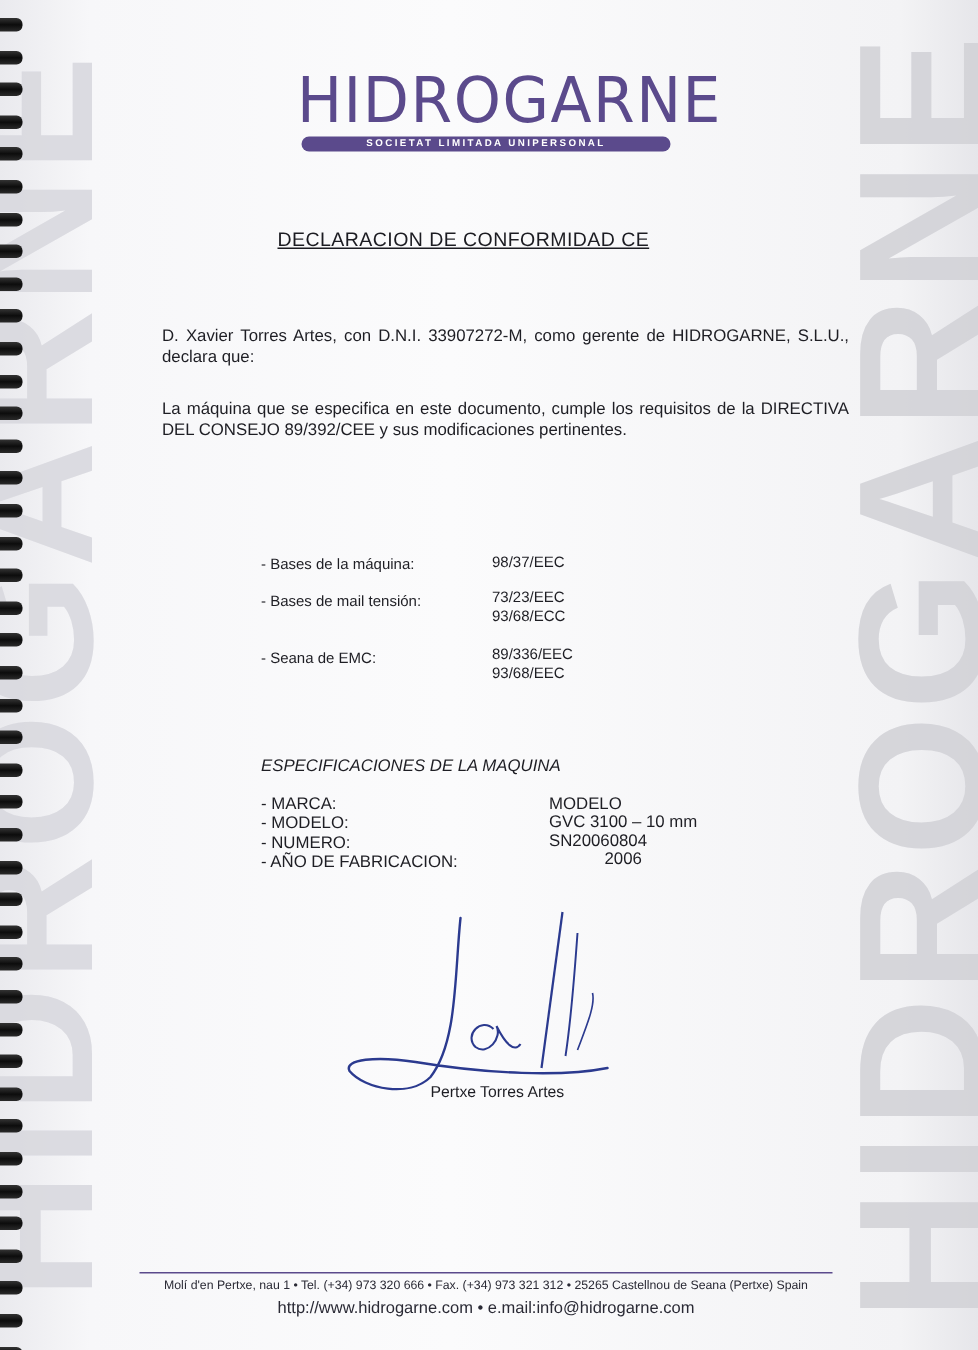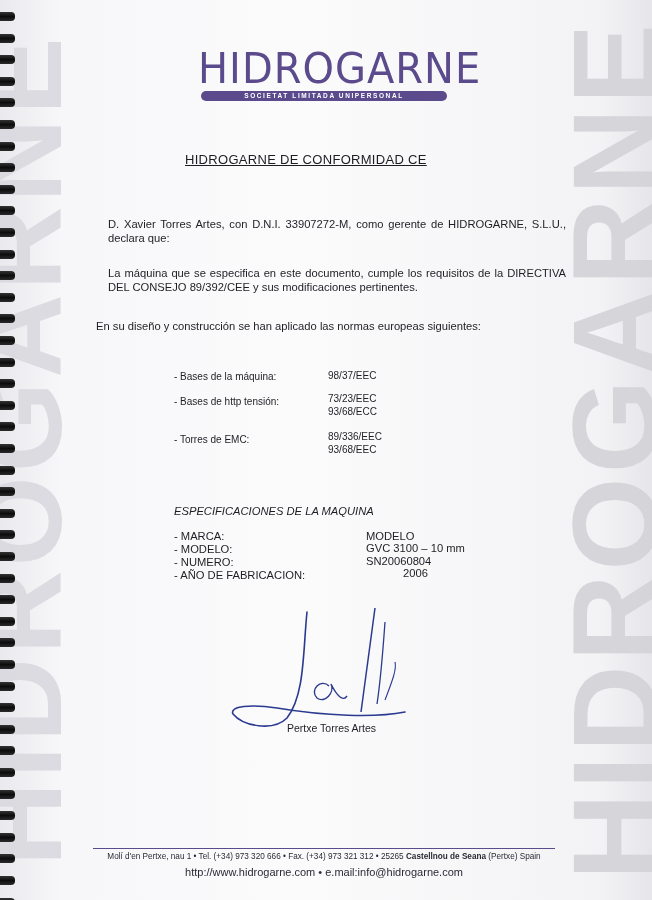--- a/index.html
+++ b/index.html
@@ -56,21 +56,21 @@
   .norm-row { position: absolute; font-size: 10px; color: #1e1e24; line-height: 14px; }
   .spec-title { position: absolute; left: 174px; top: 505px; font-size: 11.2px; color: #1e1e24; font-style: italic; }
   .spec-label { position: absolute; left: 174px; font-size: 11.2px; color: #1e1e24; line-height: 13px; }
   .spec-value { position: absolute; left: 366px; font-size: 11.2px; color: #1e1e24; line-height: 13px; }
   .signed { position: absolute; left: 174px; top: 632px; font-size: 11px; color: #1e1e24; }
   .signer { position: absolute; left: 287px; top: 722px; font-size: 10.5px; color: #1e1e24; }
   .signature { position: absolute; left: 225px; top: 600px; width: 200px; height: 140px; }
   .footer-line { position: absolute; left: 93px; top: 848px; width: 462px; height: 1px; background: #5b4a8c; }
   .footer1 { position: absolute; left: 93px; top: 852px; width: 462px; text-align: center; font-size: 8.2px; color: #2a2a35; }
   .footer2 { position: absolute; left: 93px; top: 866px; width: 462px; text-align: center; font-size: 11px; color: #2a2a35; }
-  .footer1 b { font-weight: bold; margin-top: 32px; }
+  .footer1 b { font-weight: normal; margin-top: 32px; }
 </style>
 </head>
 <body>
 
 <div class="page">
 
   <div class="watermark-left">HIDROGARNE</div>
   <div class="watermark-right">HIDROGARNE</div>
 
   <div class="binding" id="binding">
@@ -116,35 +116,34 @@
       <div class="ring" style="top: 854.4px;"></div>
       <div class="ring" style="top: 876px;"></div>
       <div class="ring" style="top: 897.6px;"></div>
     </div>
 
   <div class="logo">
     <div class="logo-word">HIDROGARNE</div>
     <div class="logo-bar">SOCIETAT LIMITADA UNIPERSONAL</div>
   </div>
 
-  <div class="title">HIDROGARNE DE CONFORMIDAD CE</div>
+  <div class="title">DECLARACION DE CONFORMIDAD CE</div>
 
   <div class="para" style="top:217px;margin-left:12px;">D. Xavier Torres Artes, con D.N.I. 33907272-M, como gerente de HIDROGARNE, S.L.U., declara que:</div>
   <div class="para" style="top:266px;margin-left:12px;">La máquina que se especifica en este documento, cumple los requisitos de la DIRECTIVA DEL CONSEJO 89/392/CEE y sus modificaciones pertinentes.</div>
-  <div class="para" style="top:319px;">En su diseño y construcción se han aplicado las normas europeas siguientes:</div>
 
   <div>
     <div class="norm-row" style="left:174px; top:370px;">- Bases de la máquina:</div>
     <div class="norm-row" style="left:328px; top:369px;">98/37/EEC</div>
 
-    <div class="norm-row" style="left:174px; top:395px;">- Bases de http tensión:</div>
+    <div class="norm-row" style="left:174px; top:395px;">- Bases de mail tensión:</div>
     <div class="norm-row" style="left:328px; top:392px;">73/23/EEC</div>
     <div class="norm-row" style="left:328px; top:405px;">93/68/ECC</div>
 
-    <div class="norm-row" style="left:174px; top:433px;">- Torres de EMC:</div>
+    <div class="norm-row" style="left:174px; top:433px;">- Seana de EMC:</div>
     <div class="norm-row" style="left:328px; top:430px;">89/336/EEC</div>
     <div class="norm-row" style="left:328px; top:443px;">93/68/EEC</div>
   </div>
 
   <div class="spec-title">ESPECIFICACIONES DE LA MAQUINA</div>
 
   <div>
     <div class="spec-label" style="top:530px;">- MARCA:</div>
     <div class="spec-value" style="top:530px;">MODELO</div>
     <div class="spec-label" style="top:543px;text-align:center;">- MODELO:</div>

